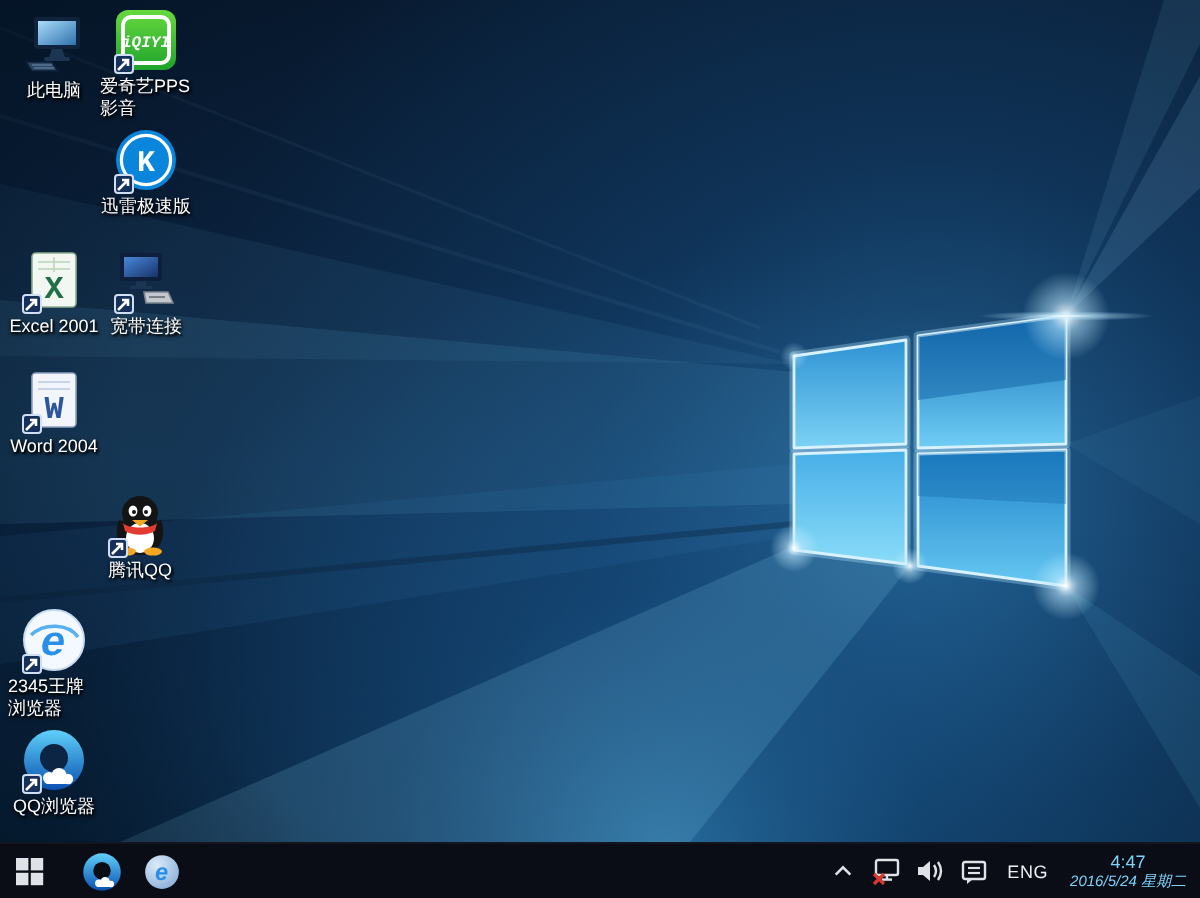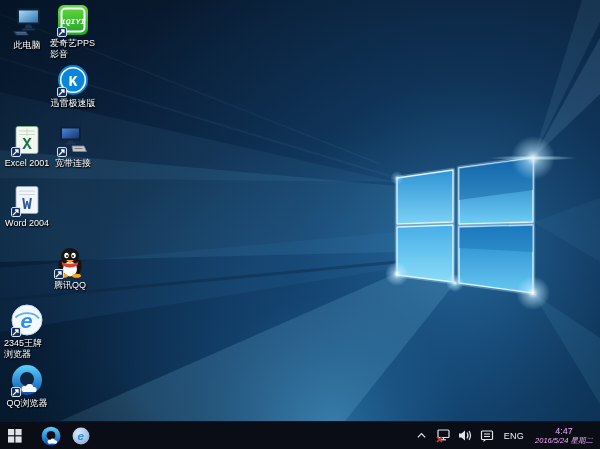--- a/index.html
+++ b/index.html
@@ -29,21 +29,21 @@
     position:absolute;left:0;bottom:0;width:600px;height:28px;background:#0a0d15;
     border-top:1px solid rgba(255,255,255,.04);
     display:flex;align-items:center;z-index:5;
   }
   .tb-btn{width:30px;height:28px;display:flex;align-items:center;justify-content:center;}
   .tb-btn svg{display:block;}
   .tray{margin-left:auto;display:flex;align-items:center;gap:7px;padding-right:5px;height:44px;}
   .tray-ic{width:15px;height:16px;display:flex;align-items:center;justify-content:center;}
   .tray-ic svg{display:block;}
   .lang{color:#eceff3;font-size:9px;letter-spacing:.3px;padding:0 2px;}
-  .clock{color:#f0abfc;text-align:center;line-height:10px;padding:0 2px;}
+  .clock{color:#7dd3fc;text-align:center;line-height:10px;padding:0 2px;}
   .clock .t{font-size:9px;}
   .clock .d{font-size:7.5px;white-space:nowrap;font-style:italic;}
 </style>
 </head>
 <body>
 
 <div class="screen">
 
   <svg class="wallpaper" viewBox="0 0 600 421" preserveAspectRatio="none">
     <defs>

